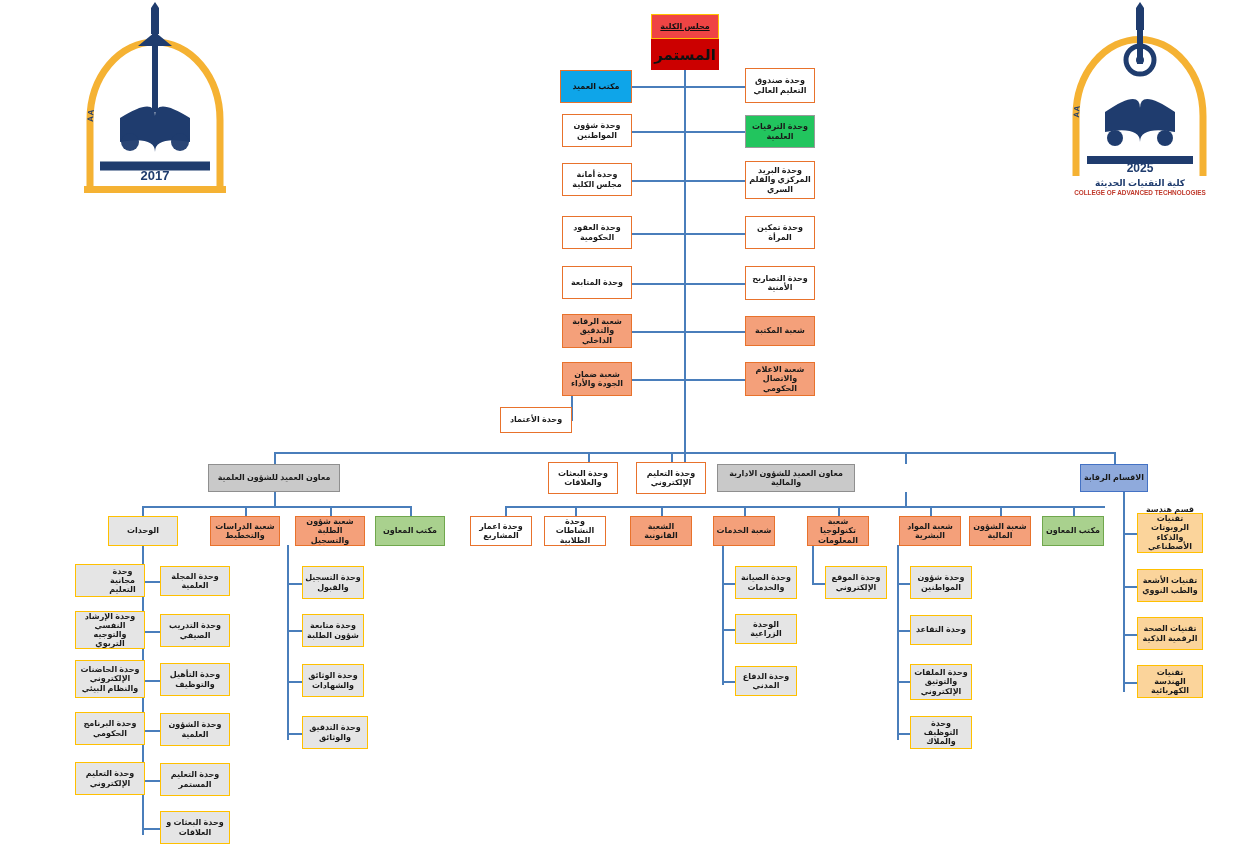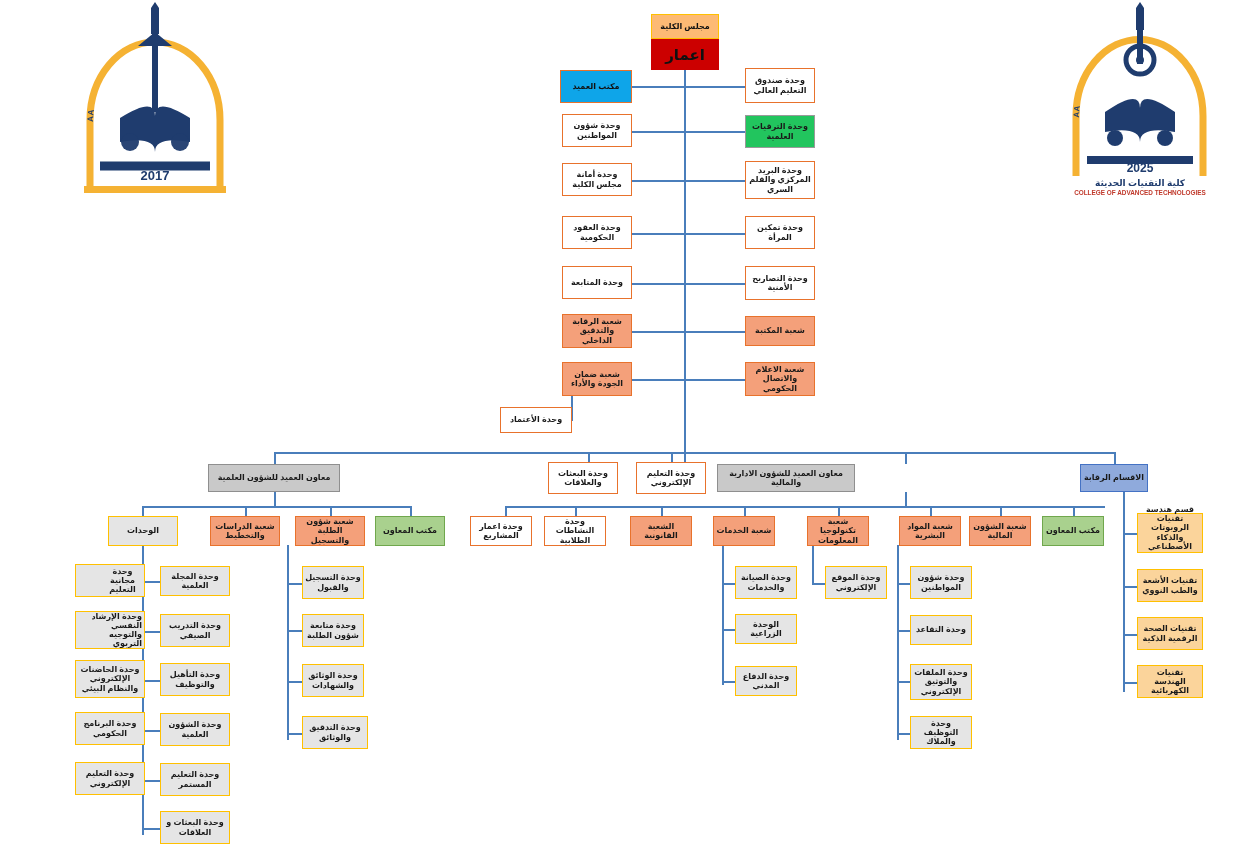--- a/index.html
+++ b/index.html
@@ -17,21 +17,21 @@
 
   
   .n-white   {background:#ffffff;border:1.4px solid #E8722C;}
   .n-grayb   {background:#22c55e;border:1.4px solid #9a9a9a;}
   .n-salmon  {background:#F4A07A;border:1.4px solid #E8722C;}
   .n-yellow  {background:#e5e5e5;border:1.6px solid #FFC000;}
   .n-gold    {background:#FBD49B;border:1.6px solid #FFC000;}
   .n-gray    {background:#C9C9C9;border:1.4px solid #8f8f8f;}
   .n-green   {background:#A9D18E;border:1.4px solid #70A74D;}
   .n-blue    {background:#8FAADC;border:1.4px solid #4472C4;}
-  .n-purple  {background:#fdba74;border:1.6px solid #FFC000;color:#111;}
+  .n-purple  {background:#ef4444;border:1.6px solid #FFC000;color:#111;text-decoration:underline;}
   .n-red     {background:#CC0000;border:none;color:#111;}
   .n-maroon  {background:#0ea5e9;border:1.6px solid #E8722C;color:#111;}
 
   .big{font-size:15px;}
 
   
   .ln{position:absolute;background:#4A7EBB;}
   .lh{height:1.6px;}
   .lv{width:1.6px;}
 
@@ -186,21 +186,21 @@
   <div class="ln lh" style="left:1123px;top:533px;width:14px;"></div>
   <div class="ln lh" style="left:1123px;top:586px;width:14px;"></div>
   <div class="ln lh" style="left:1123px;top:634px;width:14px;"></div>
   <div class="ln lh" style="left:1123px;top:682px;width:14px;"></div>
 
   <div class="node n-purple" style="left:651px;top:14px;width:68px;height:25px;">
     <span>مجلس الكلية</span>
   </div>
 
   <div class="node n-red big" style="left:651px;top:39px;width:68px;height:31px;">
-    <span>اعمار</span>
+    <span>المستمر</span>
   </div>
 
   <div class="node n-maroon" style="left:560px;top:70px;width:72px;height:33px;">
     <span>مكتب العميد</span>
   </div>
 
   <div class="node n-white" style="left:745px;top:68px;width:70px;height:35px;">
     <span>وحدة صندوق التعليم العالي</span>
   </div>
   <div class="node n-grayb" style="left:745px;top:115px;width:70px;height:33px;">
@@ -270,21 +270,21 @@
   <div class="node n-salmon" style="left:295px;top:516px;width:70px;height:30px;">
     <span>شعبة شؤون الطلبة والتسجيل</span>
   </div>
   <div class="node n-green" style="left:375px;top:516px;width:70px;height:30px;">
     <span>مكتب المعاون</span>
   </div>
 
   <div class="node n-yellow" style="left:75px;top:564px;width:70px;height:33px;padding-left:27px;">
     <span>وحدة  مجانية التعليم</span>
   </div>
-  <div class="node n-yellow" style="left:75px;top:611px;width:70px;height:38px;text-align:right;">
+  <div class="node n-yellow" style="left:75px;top:611px;width:70px;height:38px;">
     <span>وحدة  الإرشاد النفسي والتوجيه التربوي</span>
   </div>
   <div class="node n-yellow" style="left:75px;top:660px;width:70px;height:38px;">
     <span>وحدة الحاضنات الإلكتروني والنظام البيئي</span>
   </div>
   <div class="node n-yellow" style="left:75px;top:712px;width:70px;height:33px;">
     <span>وحدة البرنامج الحكومي</span>
   </div>
   <div class="node n-yellow" style="left:75px;top:762px;width:70px;height:33px;">
     <span>وحدة  التعليم الإلكتروني</span>

